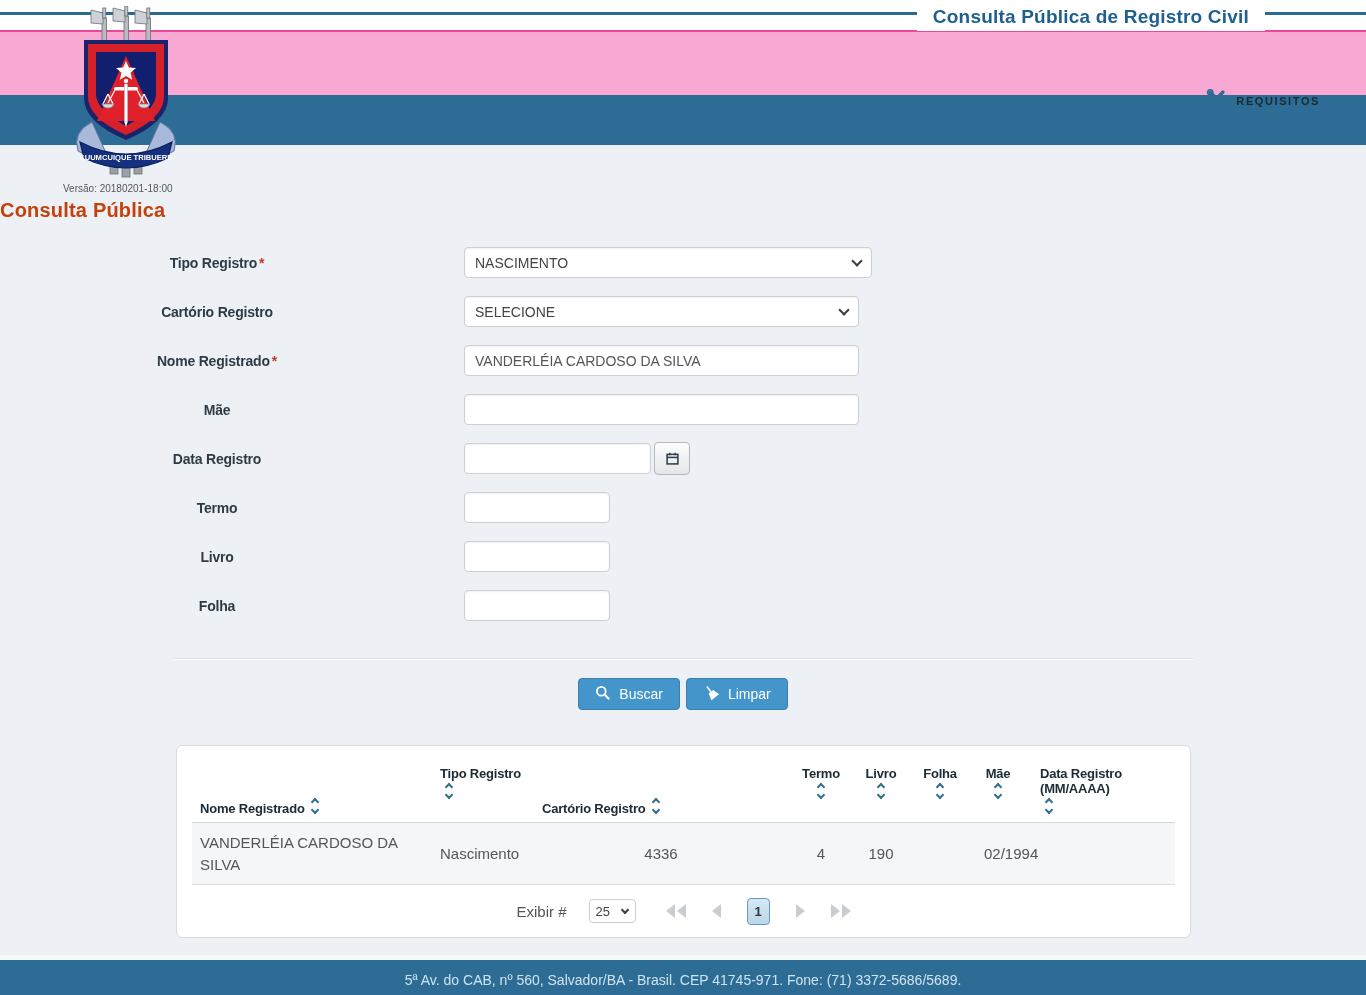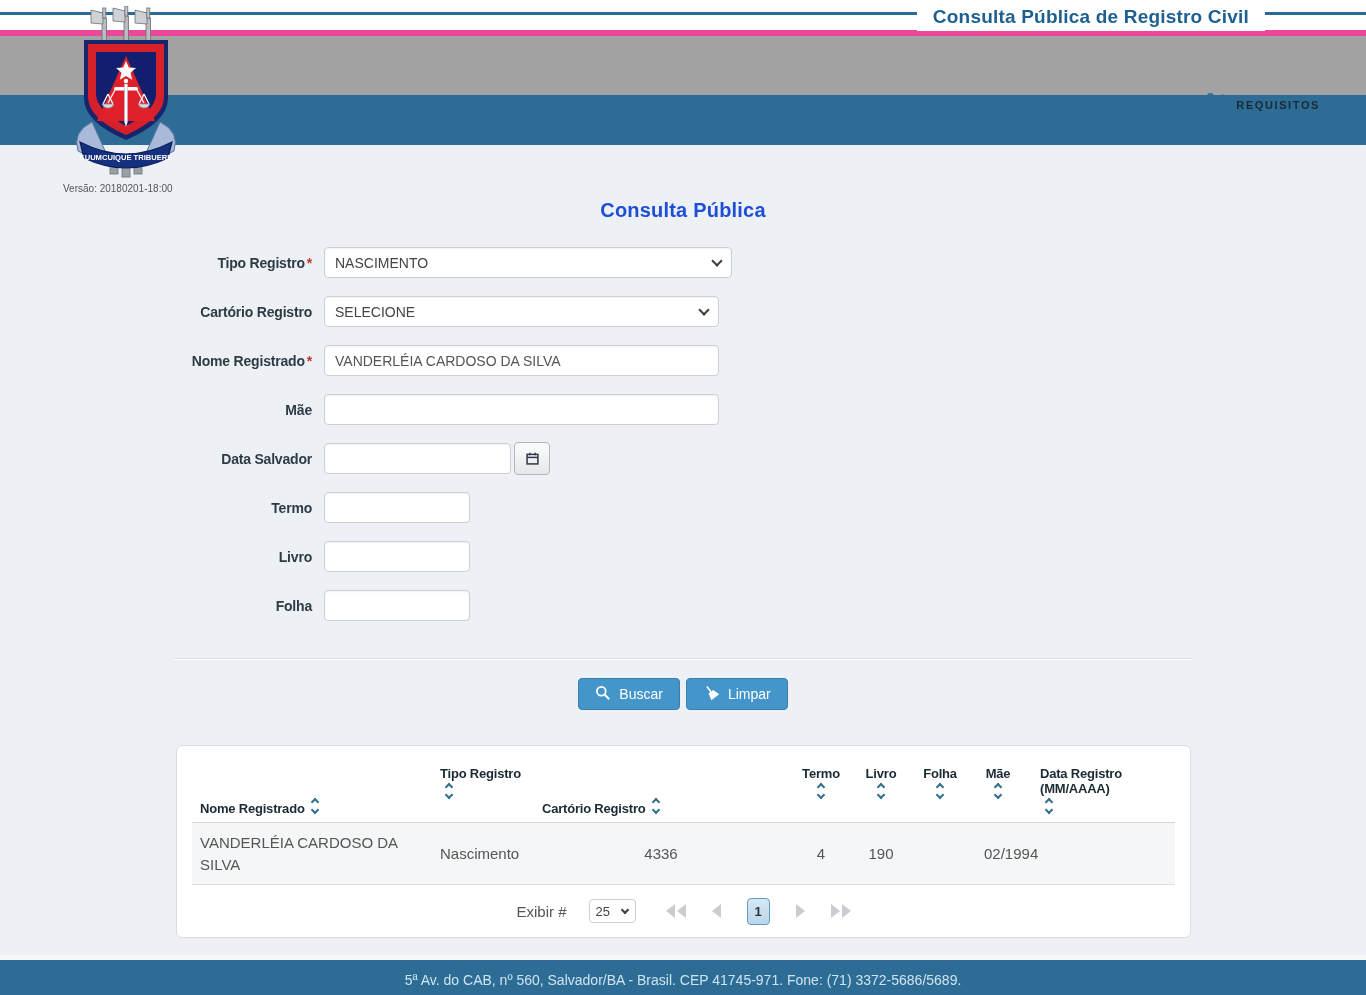--- a/index.html
+++ b/index.html
@@ -12,41 +12,41 @@
   }
   
   .hdr-strip { position:relative; height:30px; background:#ffffff; z-index:1; }
   .hdr-line { position:absolute; top:12px; left:0; width:100%; height:3px; background:#2a6a94; }
   .hdr-title {
     position:absolute; top:3px; right:101px; z-index:2;
     background:#ffffff; padding:0 16px;
     font-size:19px; font-weight:bold; letter-spacing:0.2px;
     color:#1e5f91; line-height:28px; white-space:nowrap;
   }
-  .hdr-sub { position:relative; height:65px; background:#a3a3a3; border-top:6px solid #ec4899; }
+  .hdr-sub { position:relative; height:65px; background:#f9a8d4; border-top:2px solid #ec4899; }
   .requisitos {
     position:absolute; top:56px; right:46px;
     display:flex; align-items:center; gap:9px;
     cursor:pointer; text-decoration:none;
   }
   .requisitos-label { font-size:11px; font-weight:bold; letter-spacing:1.6px; color:#1b2a34; }
   .blue-band { height:50px; background:#2d6d95; }
   
   .logo { position:absolute; left:70px; top:6px; z-index:5; }
   .version { position:absolute; left:63px; top:183px; z-index:5; font-size:10px; color:#555; }
   
   .main { position:relative; height:810px; background:#edf1f6; }
   .page-title {
-    padding-top:54px; text-align:center;
-    font-size:20px; font-weight:bold; color:#1d4ed8; letter-spacing:0.2px;
+    padding-top:54px; 
+    font-size:20px; font-weight:bold; color:#c2410c; letter-spacing:0.2px;
   }
   .form-area { margin-top:25px; }
   .form-row { display:flex; align-items:center; margin-bottom:18px; height:31px; }
   .form-label {
-    width:324px; text-align:right; padding-right:12px;
+    width:464px; text-align:center; padding-right:30px;
     font-size:14px; font-weight:bold; color:#2e3b45; letter-spacing:-0.2px;
     white-space:nowrap;
   }
   .req-star { color:#c0392b; font-weight:bold; margin-left:2px; }
   .txt-input, .sel {
     height:31px; border:1px solid #cccfd4; border-radius:4px;
     background:#ffffff; font-family:"Liberation Sans",sans-serif;
     font-size:14px; color:#555; padding:0 10px;
     box-shadow: inset 0 1px 2px rgba(0,0,0,0.06);
     outline:none;
@@ -252,21 +252,21 @@
 
     <div class="form-row">
       <div class="form-label">
         <span>Mãe</span>
       </div>
       <input class="txt-input w-wide" type="text" value="" style="">
     </div>
 
     <div class="form-row">
       <div class="form-label">
-        <span>Data Salvador</span>
+        <span>Data Registro</span>
       </div>
       <input class="txt-input w-date" type="text" value="" style="">
       <span class="cal-btn">
         <svg width="13" height="13" viewBox="0 0 12 12">
           <rect x="1" y="2.2" width="10" height="8.8" fill="none" stroke="#2f3b4a" stroke-width="1.4"></rect>
           <line x1="1" y1="5" x2="11" y2="5" stroke="#2f3b4a" stroke-width="1.4"></line>
           <line x1="3.5" y1="0.6" x2="3.5" y2="3" stroke="#2f3b4a" stroke-width="1.4"></line>
           <line x1="8.5" y1="0.6" x2="8.5" y2="3" stroke="#2f3b4a" stroke-width="1.4"></line>
         </svg>
       </span>

